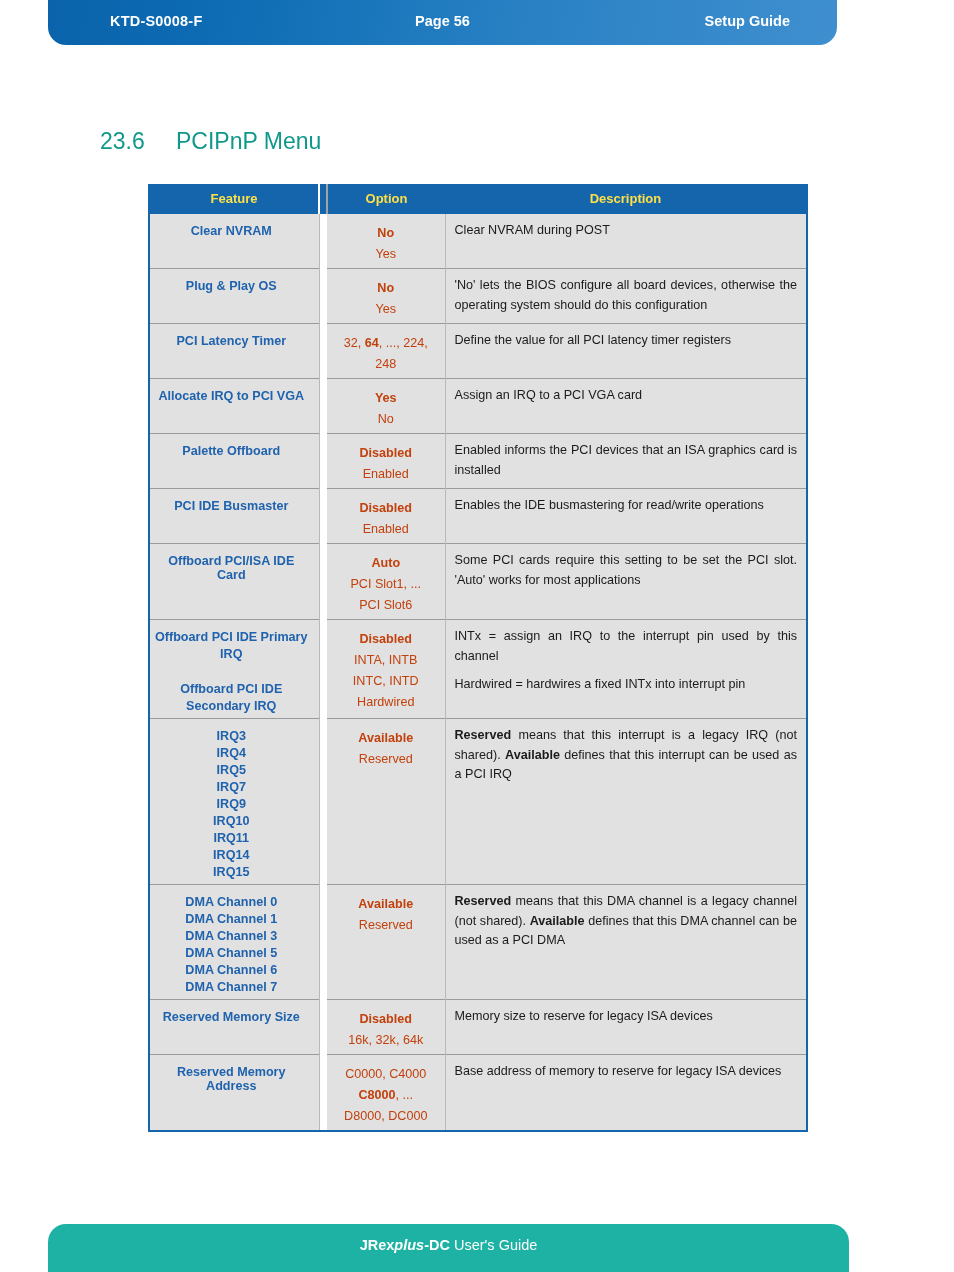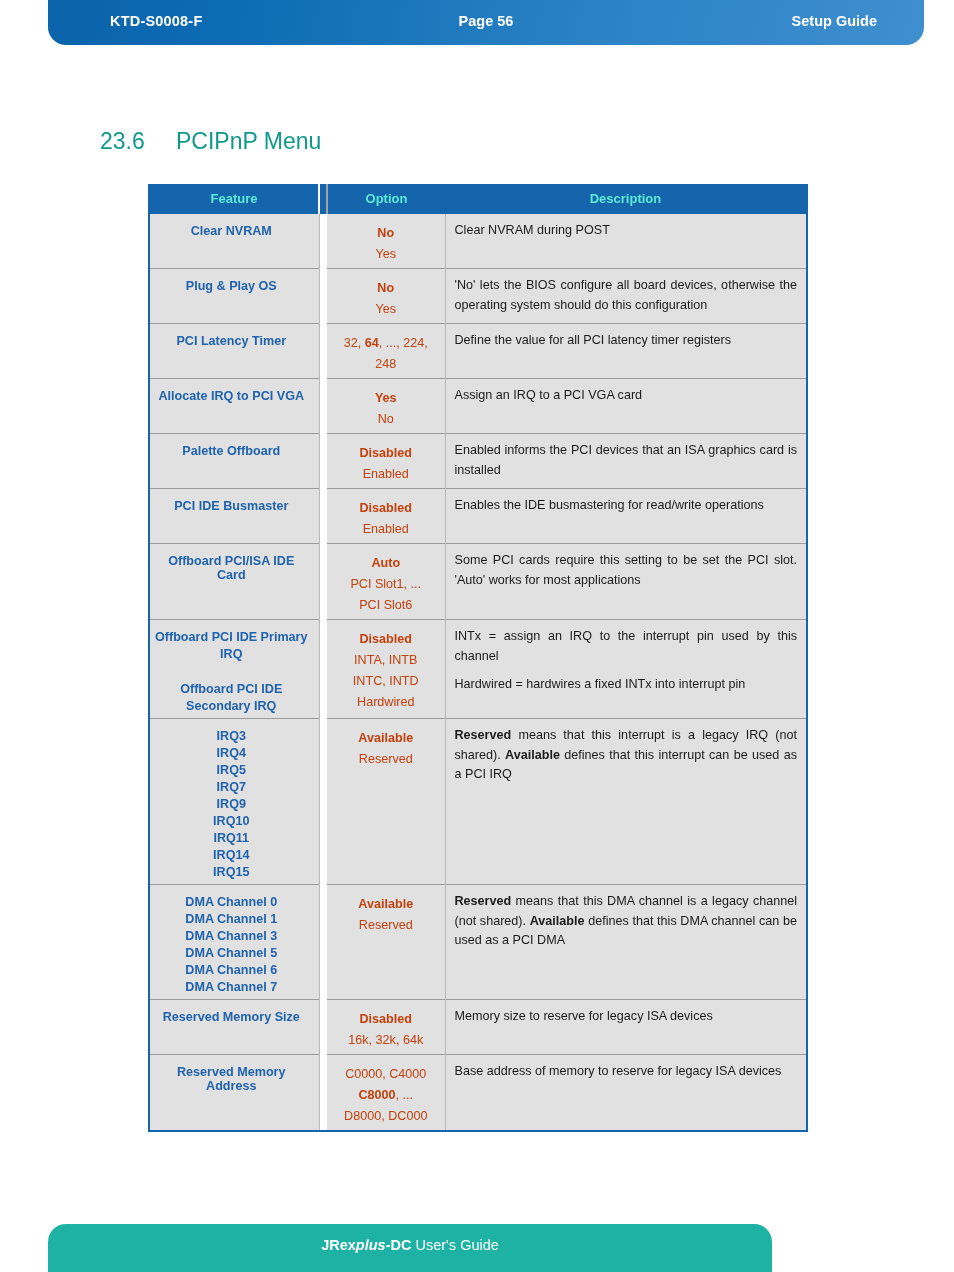--- a/index.html
+++ b/index.html
@@ -6,21 +6,21 @@
   html, body {
     margin: 0; padding: 0;
     width: 954px; height: 1272px;
     background: #ffffff;
     font-family: "Liberation Sans", sans-serif;
   }
   .page { position: relative; width: 954px; height: 1272px; overflow: hidden; background:#fff; }
 
   
   .header-banner {
-    position: absolute; left: 48px; top: 0; width: 876px; height: 45px;
+    position: absolute; left: 48px; top: 0; width: 789px; height: 45px;
     background: linear-gradient(100deg, #0a63ab 0%, #0d6cb4 22%, #2a82c4 62%, #3f8fcf 100%);
     border-bottom-left-radius: 18px;
     border-bottom-right-radius: 18px;
     color: #ffffff;
     display: flex; align-items: center;
   }
   .header-left  { position:absolute; left: 62px;  top: 13px; font-size: 14.5px; font-weight: 700; letter-spacing:.2px;}
   .header-mid   { position:absolute; left: 0; right:0; top: 13px; text-align:center; font-size: 14.5px; font-weight: 700;}
   .header-right { position:absolute; right: 47px; top: 13px; font-size: 14.5px; font-weight: 700;}
 
@@ -42,21 +42,21 @@
     border-right: 2px solid #1565ad;
     border-bottom: 2px solid #1565ad;
   }
   table.spec col.c-feat { width: 170px; }
   table.spec col.c-gap  { width: 8px; }
   table.spec col.c-opt  { width: 118px; }
   table.spec col.c-desc { width: 362px; }
 
   thead th {
     background: #1565ad;
-    color: #5eead4;
+    color: #fde047;
     font-size: 13px;
     font-weight: 700;
     padding: 7px 4px 8px 4px;
     text-align: center;
     border: none;
   }
   thead th.gapcell { background:#1565ad; padding:0; }
   thead th.sp-left  { border-right: 2px solid #ffffff; }
   thead th.sp-right { border-left: 2px solid #a3a3a3; margin-left: 48px; }
 
@@ -103,21 +103,21 @@
     color: #1b1b1b;
     line-height: 1.55;
     padding: 7px 9px 5px 9px;
   }
   .desc-inner p { margin: 0 0 9px 0; }
   .desc-inner p:last-child { margin-bottom: 0; }
   .desc-inner b { font-weight: 700; }
 
   
   .footer-banner {
-    position: absolute; left: 48px; bottom: 0; width: 724px; height: 48px;
+    position: absolute; left: 48px; bottom: 0; width: 801px; height: 48px;
     background: #1db2a3;
     border-top-left-radius: 18px;
     border-top-right-radius: 18px;
     color:#ffffff;
     text-decoration:underline;
   }
   .footer-text {
     position:absolute; left:0; right:0; top: 13px;
     text-align:center; font-size: 14.5px;
   }

